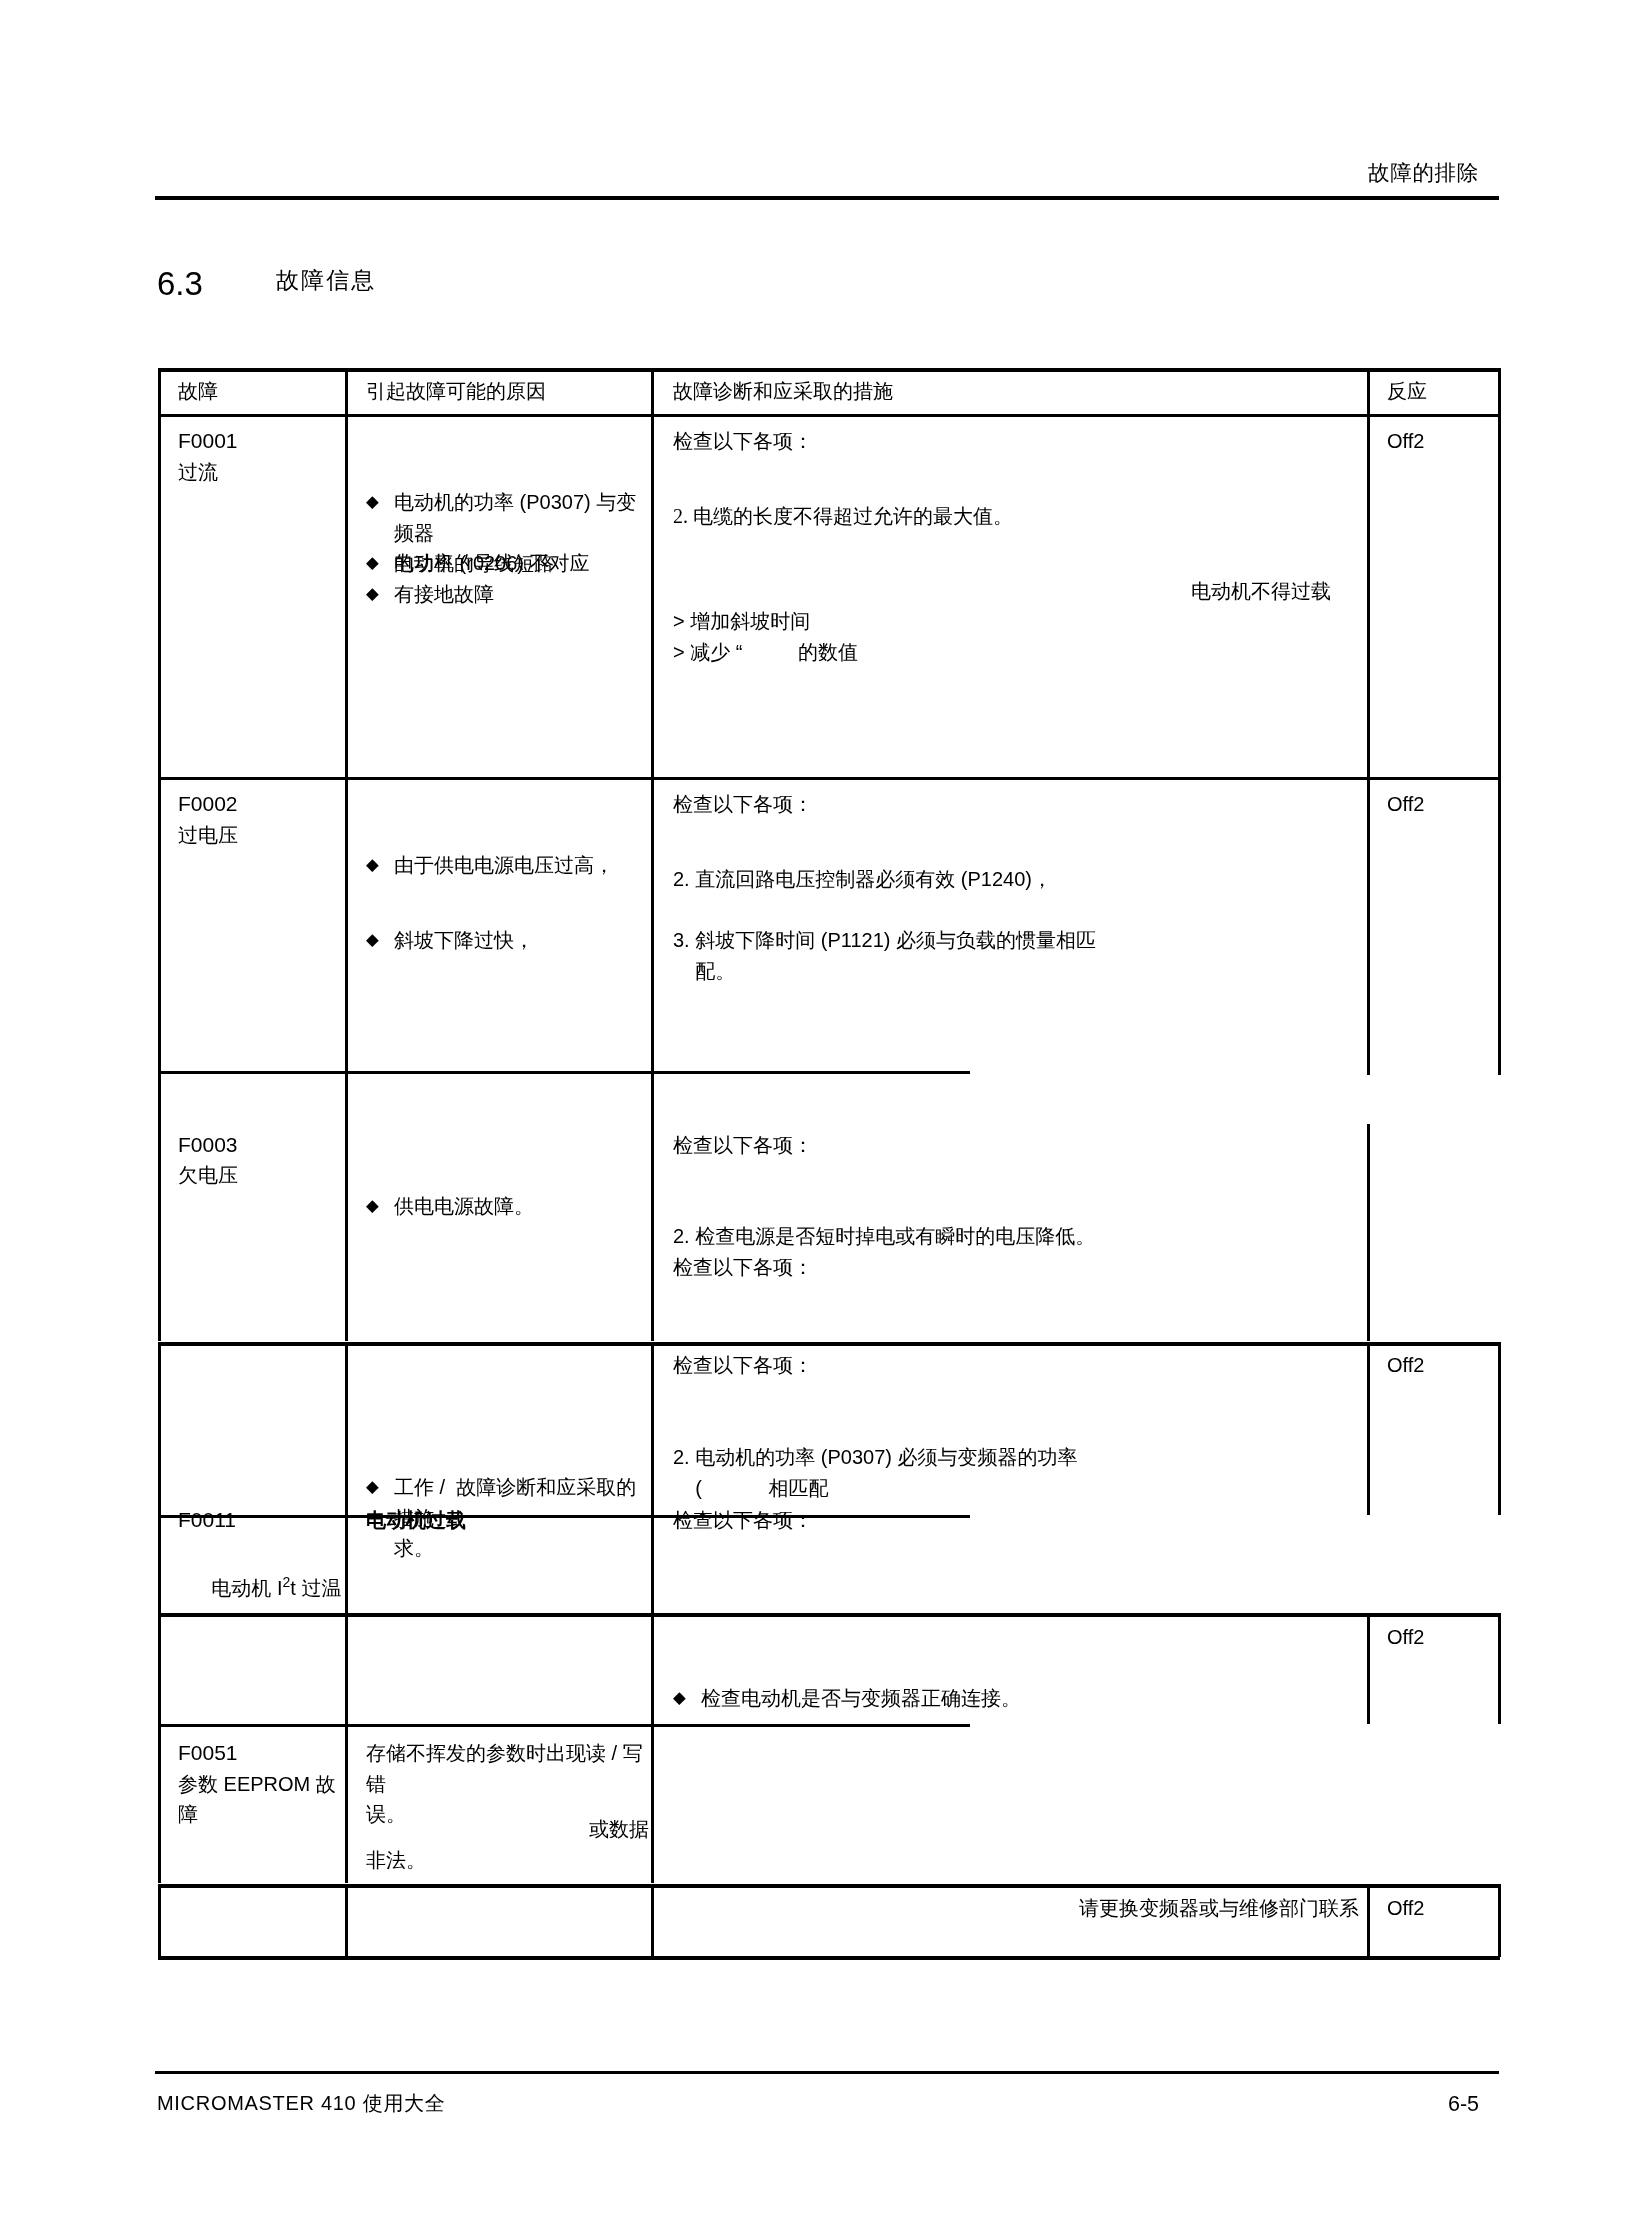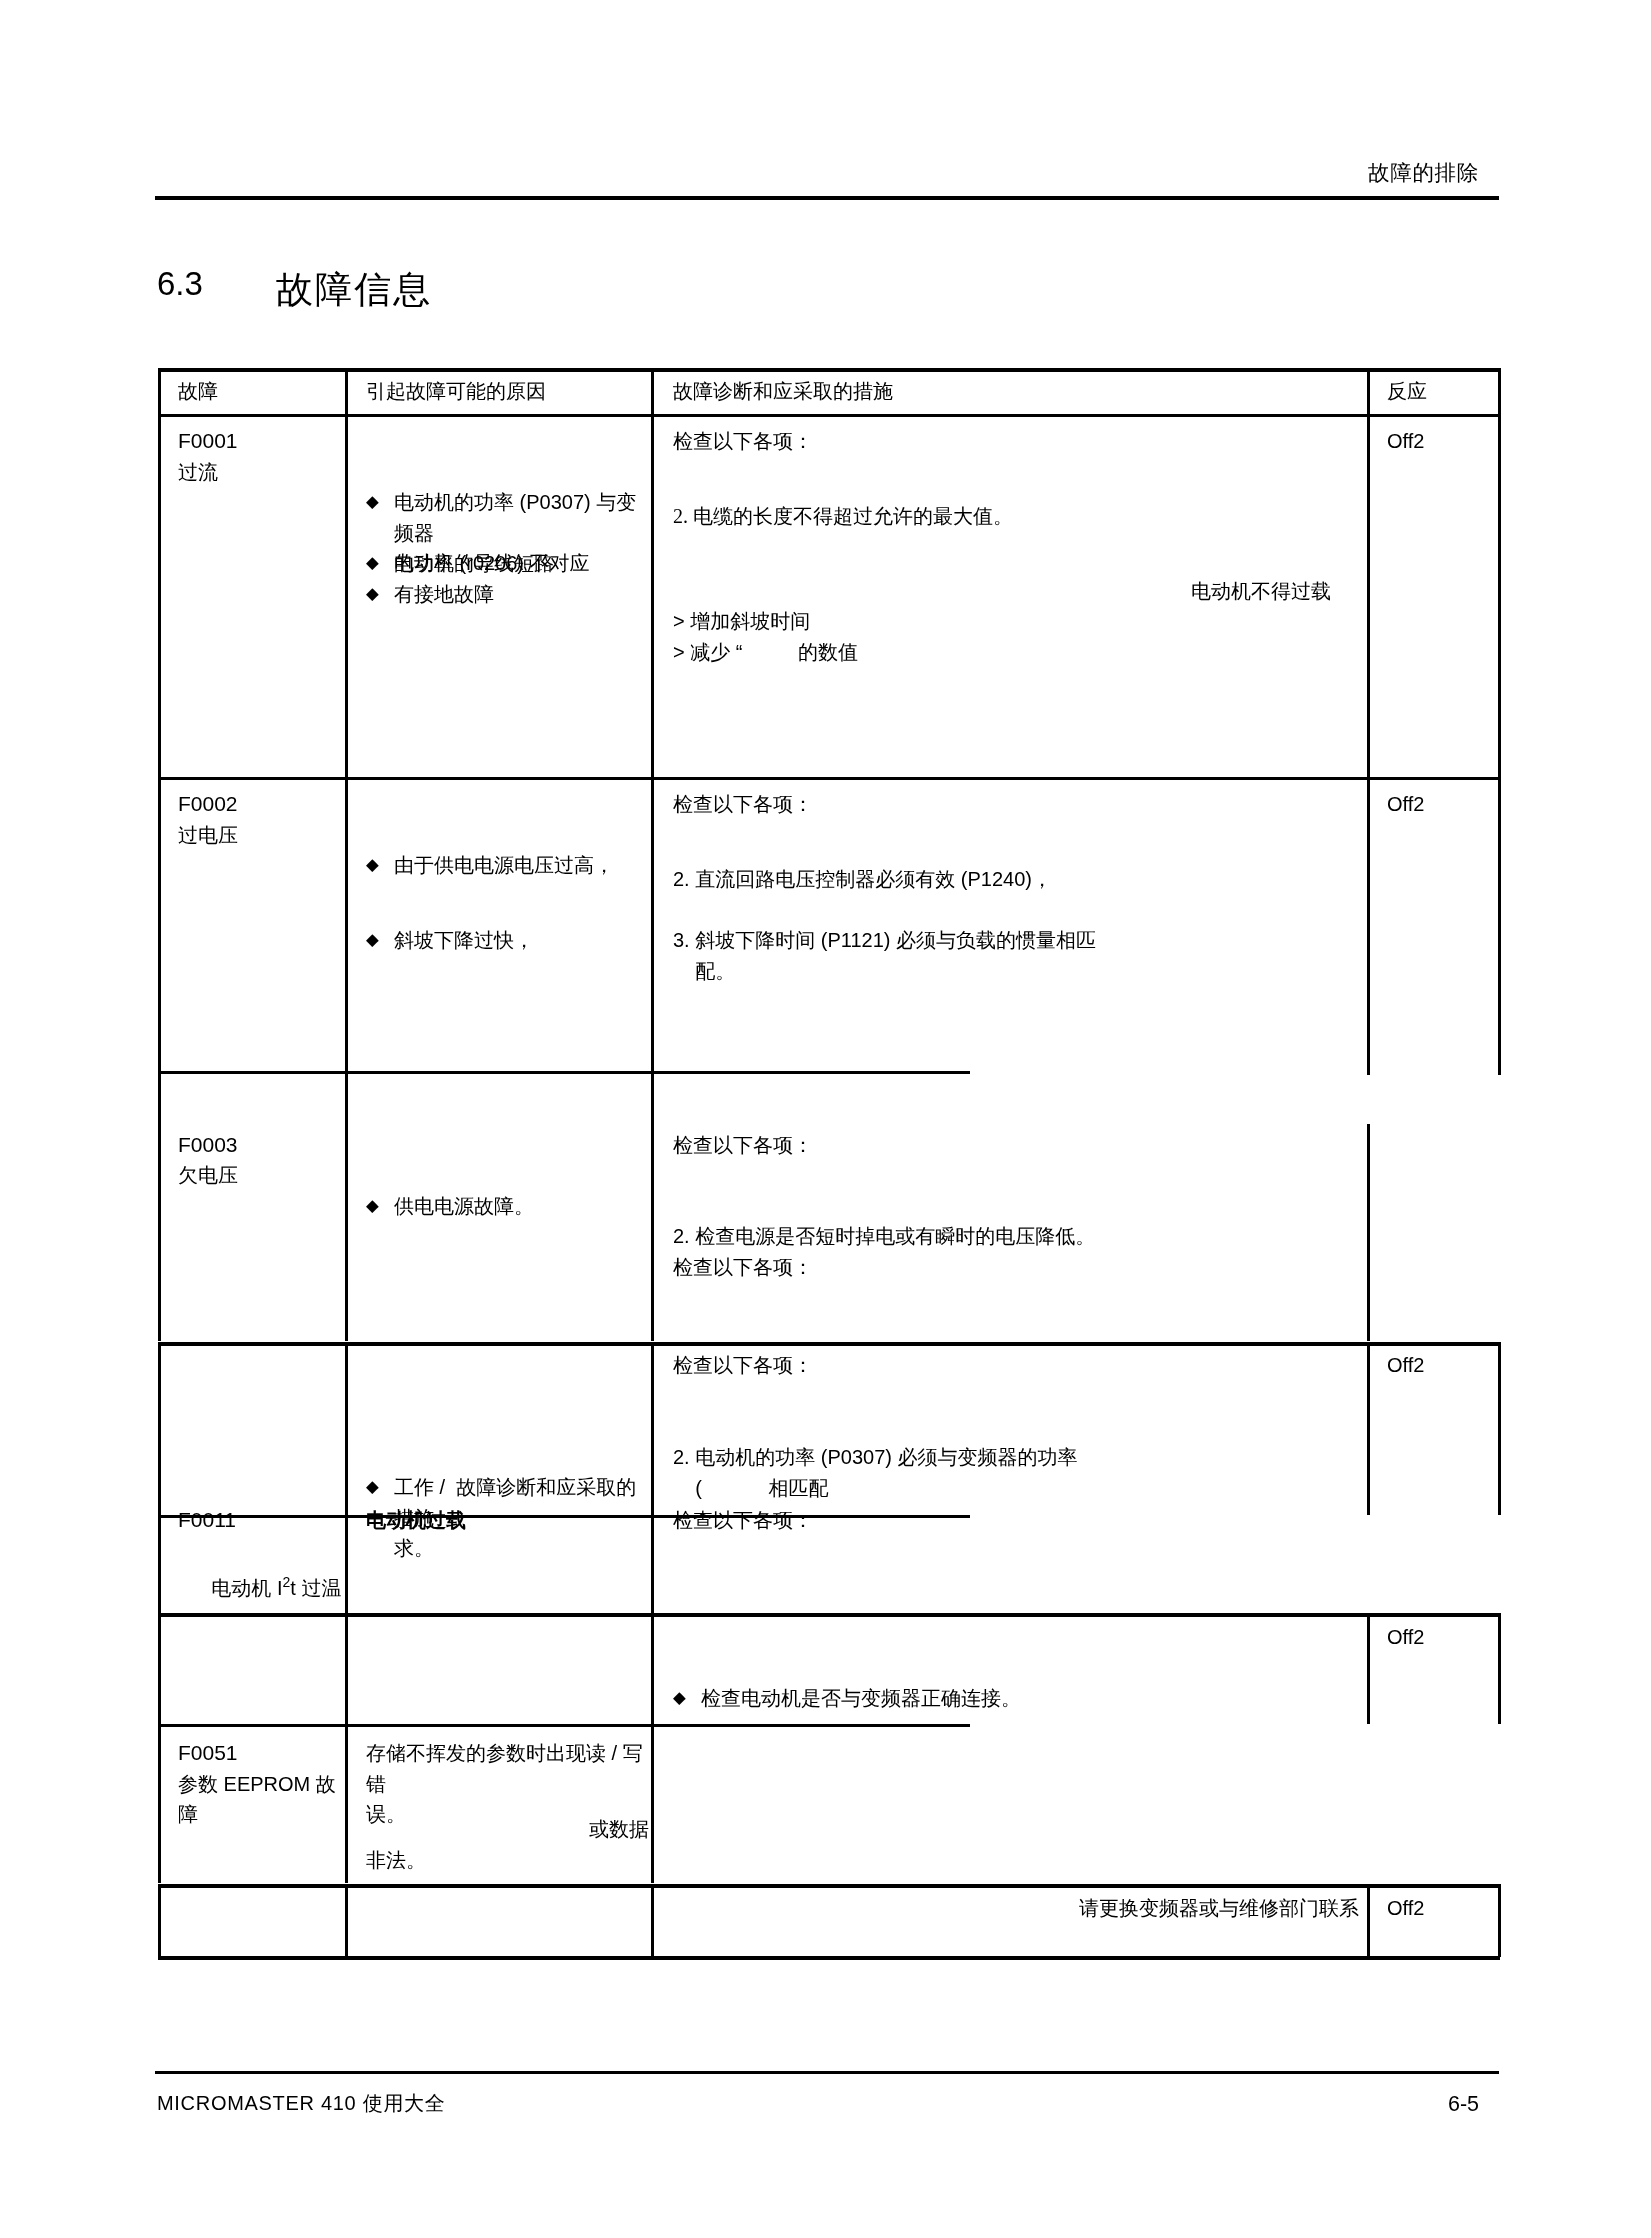--- a/index.html
+++ b/index.html
@@ -43,21 +43,21 @@
     left: 157px;
     top: 265px;
     font-size: 33px;
     font-weight: 400;
     letter-spacing: 0px;
   }
   .sec-title {
     position: absolute;
     left: 276px;
     top: 265px;
-    font-size: 37px;
+    font-size: 23px;
     font-weight: 400;
     letter-spacing: 2.1px;
   }
 
   
   .tbl {
     position: absolute;
     left: 158px;
     top: 368px;
     width: 1342px;

